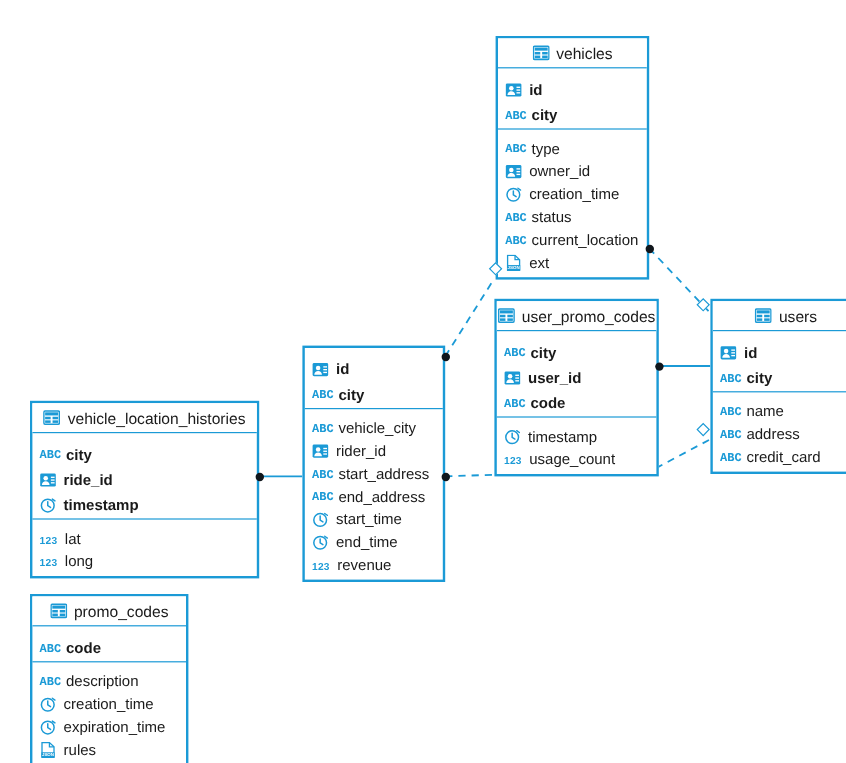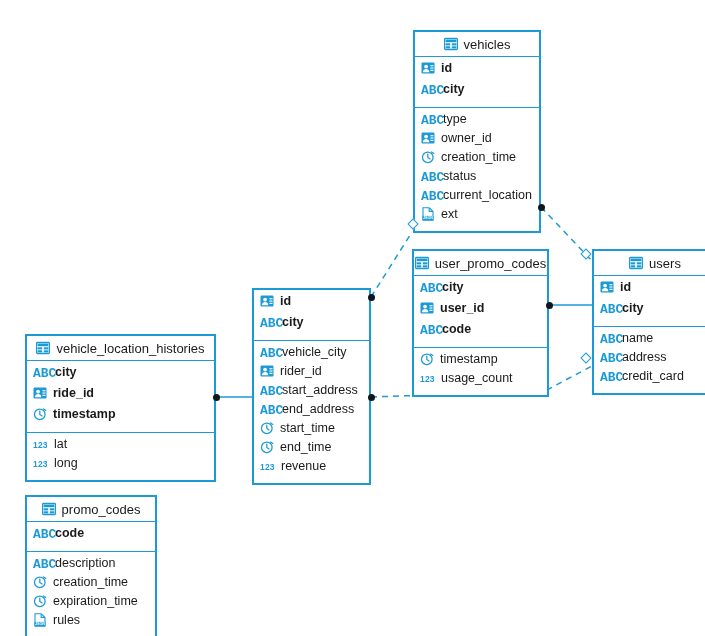--- a/index.html
+++ b/index.html
@@ -23,39 +23,39 @@
     border-bottom:1px solid #1b9ad6;
     background:#ffffff;
     box-sizing:border-box;
   }
   .tbl-title{
     font-size:13px;color:#1a1a1a;white-space:nowrap;text-align:right;
   }
   .sec{box-sizing:border-box;}
   .sec.keys{border-bottom:1px solid #1b9ad6;}
   .col-row{
-    display:flex;align-items:flex-start;gap:6px;
+    display:flex;align-items:flex-end;gap:6px;
     height:19px;padding:0 0 0 6px;
     box-sizing:border-box;white-space:nowrap;
   }
   .sec.keys .col-row{height:21px;}
   .col-name{font-size:12.5px;color:#1a1a1a;}
   .col-row.pk .col-name{font-weight:bold;}
 
   
   .ico{width:14px;height:14px;flex:0 0 14px;display:block;}
   .ico.num{
     width:15px;flex:0 0 15px;height:14px;
     font-size:8.5px;font-weight:bold;color:#1b9ad6;
     font-family:"Liberation Sans",sans-serif;
     line-height:16px;letter-spacing:.2px;
   }
   .ico.abc{
     width:16px;flex:0 0 16px;height:14px;
-    font-size:13px;font-weight:bold;color:#1b9ad6;
+    font-size:10px;font-weight:bold;color:#1b9ad6;
     font-family:"Liberation Mono","DejaVu Sans Mono",monospace;
     line-height:17px;letter-spacing:0;
   }
 
   
   .dot{position:absolute;width:7px;height:7px;border-radius:50%;background:#10161c;}
   .sq{position:absolute;width:8px;height:8px;border:1.6px solid #1b9ad6;background:#ffffff;box-sizing:border-box;}
 </style>
 </head>
 <body>

